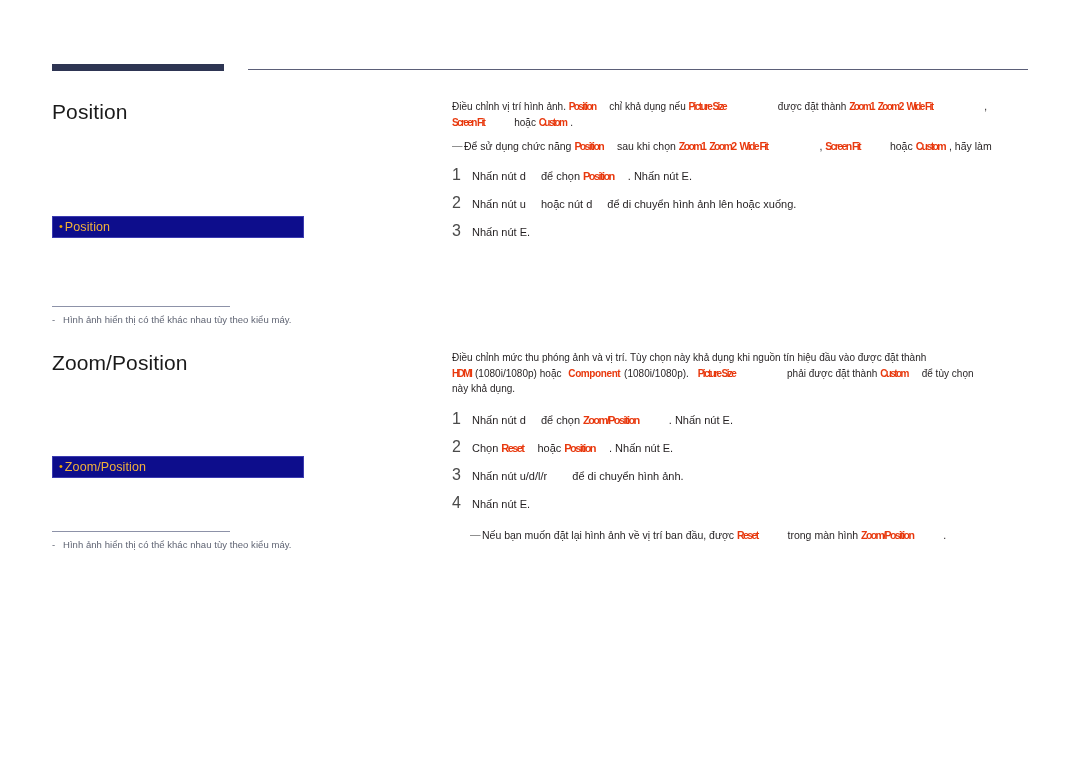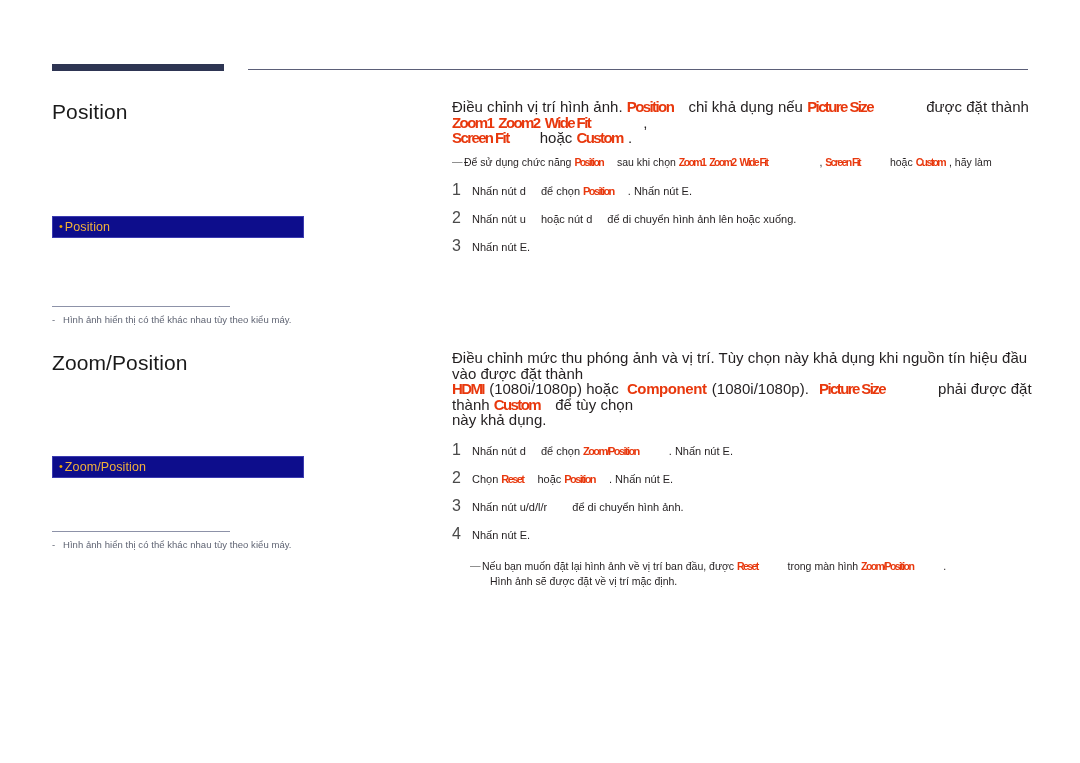--- a/index.html
+++ b/index.html
@@ -98,21 +98,21 @@
     color: #5f6473;
   }
 
   
   .right-col {
     position: absolute;
     left: 452px;
     width: 590px;
   }
   .body-p {
-    font-size: 15px;
+    font-size: 10px;
     line-height: 15.5px;
     color: #231f20;
     letter-spacing: 0.02px;
   }
   .kw {
     color: #e8380d;
     font-weight: bold;
     letter-spacing: -1.6px;
     margin-right: 1px;
   }
@@ -330,16 +330,15 @@
   </div>
 
   <div class="tip" style="margin-top:16px;padding-left:18px;">
     <span class="tip-mark">—</span>
     <span class="tip-body">
       <span>Nếu bạn muốn đặt lại hình ảnh về vị trí ban đầu, được</span>
       <span class="kw kw-pad-lg">Reset</span>
       <span>trong màn hình</span>
       <span class="kw kw-pad-lg">Zoom/Position</span>
       <span>.</span>
-      <span class="tip-indent">Hình ảnh sẽ được đặt về vị trí mặc định.</span>
     </span>
   </div>
 </div>
 
 </body></html>

